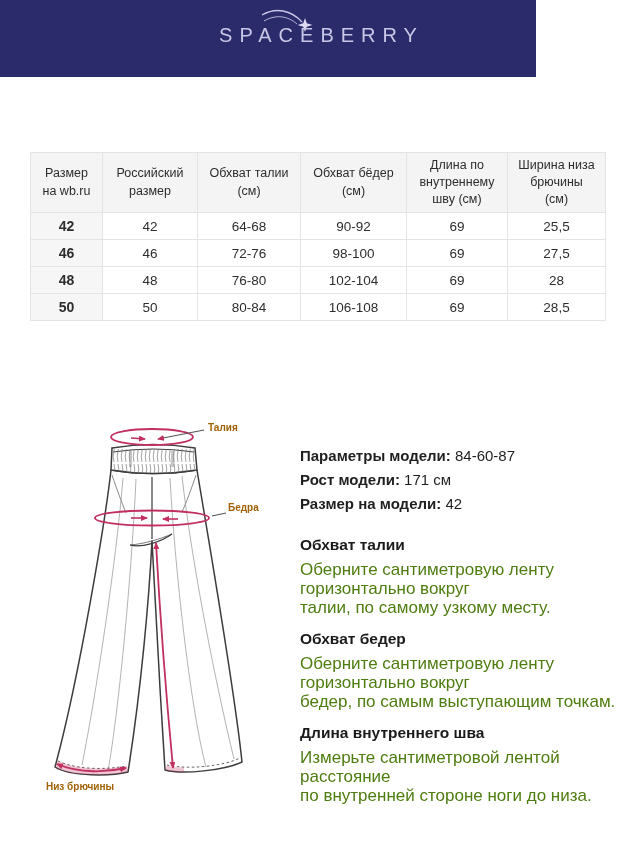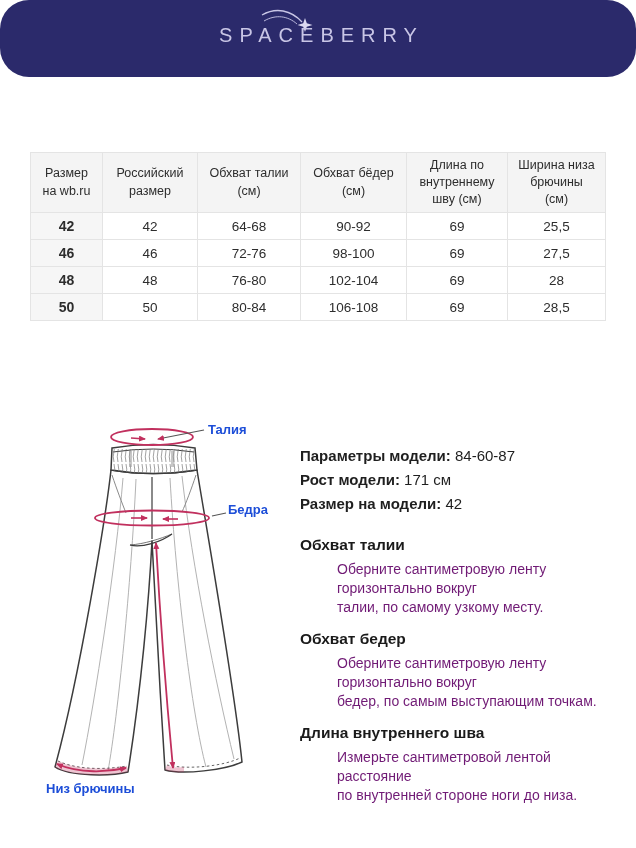--- a/index.html
+++ b/index.html
@@ -5,23 +5,22 @@
   * { margin:0; padding:0; box-sizing:border-box; }
   html,body { background:#ffffff; }
   body { font-family:"Liberation Sans","DejaVu Sans",sans-serif; }
   .page {
     position:relative; width:636px; height:848px;
     background:#ffffff; overflow:hidden;
   }
 
   
   .brand-band {
-    position:absolute; left:0; top:0; width:636px; height:77px;
+    position:absolute; left:0; top:0; width:536px; height:77px;
     background:#2b2a6b;
-    border-radius:29px;
   }
   .brand-logo {
     position:absolute; left:0; top:24px; width:636px;
     text-align:center;
     font-size:20px; font-weight:400; letter-spacing:7px;
     color:#c9c6e6; text-indent:7px;
   }
   .star-svg { position:absolute; left:256px; top:6px; }
 
   
@@ -43,40 +42,40 @@
     height:27px; font-size:13.5px; font-weight:400; background:#ffffff;
   }
   .size-table tbody td.first-col {
     background:#f6f6f6; font-weight:700; font-size:14px;
   }
 
   
   .diagram { position:absolute; left:20px; top:415px; width:290px; height:410px; }
   .diagram svg { position:absolute; left:0; top:0; }
   .diag-label {
-    position:absolute; font-size:13px; font-weight:700; color:#1d4ed8;
+    position:absolute; font-size:10px; font-weight:700; color:#a16207;
     white-space:pre-line; line-height:1.25;
   }
   .lbl-waist  { left:188px; top:7px; }
   .lbl-hips   { left:208px; top:87px; }
   .lbl-inseam { left:160px; top:216px; }
   .lbl-hem    { left:26px;  top:366px; }
 
   
   .info-col { position:absolute; left:300px; top:444px; width:326px; }
   .model-info { margin-bottom:20px; }
   .model-line { font-size:15px; line-height:24px; color:#1f1f1f; }
   .model-line .lab { font-weight:700; }
   .model-line .val { font-weight:400; }
   .guide-section { margin-bottom:13px; }
   .guide-title {
     font-size:15.5px; font-weight:700; color:#1a1a1a; margin-bottom:6px;
   }
   .guide-text {
-    font-size:14px; line-height:19px; color:#701a75; white-space:pre-line;margin-left:37px;
+    font-size:17px; line-height:19px; color:#4d7c0f; white-space:pre-line;
   }
 </style>
 </head>
 <body>
 
 <div class="page">
 
   <div class="brand-band">
     <svg class="star-svg" width="64" height="30" viewBox="0 0 64 30">
       <path d="M6,9 C20,1 35,4 46,16" fill="none" stroke="#c9c6e6" stroke-width="1.3"></path>

